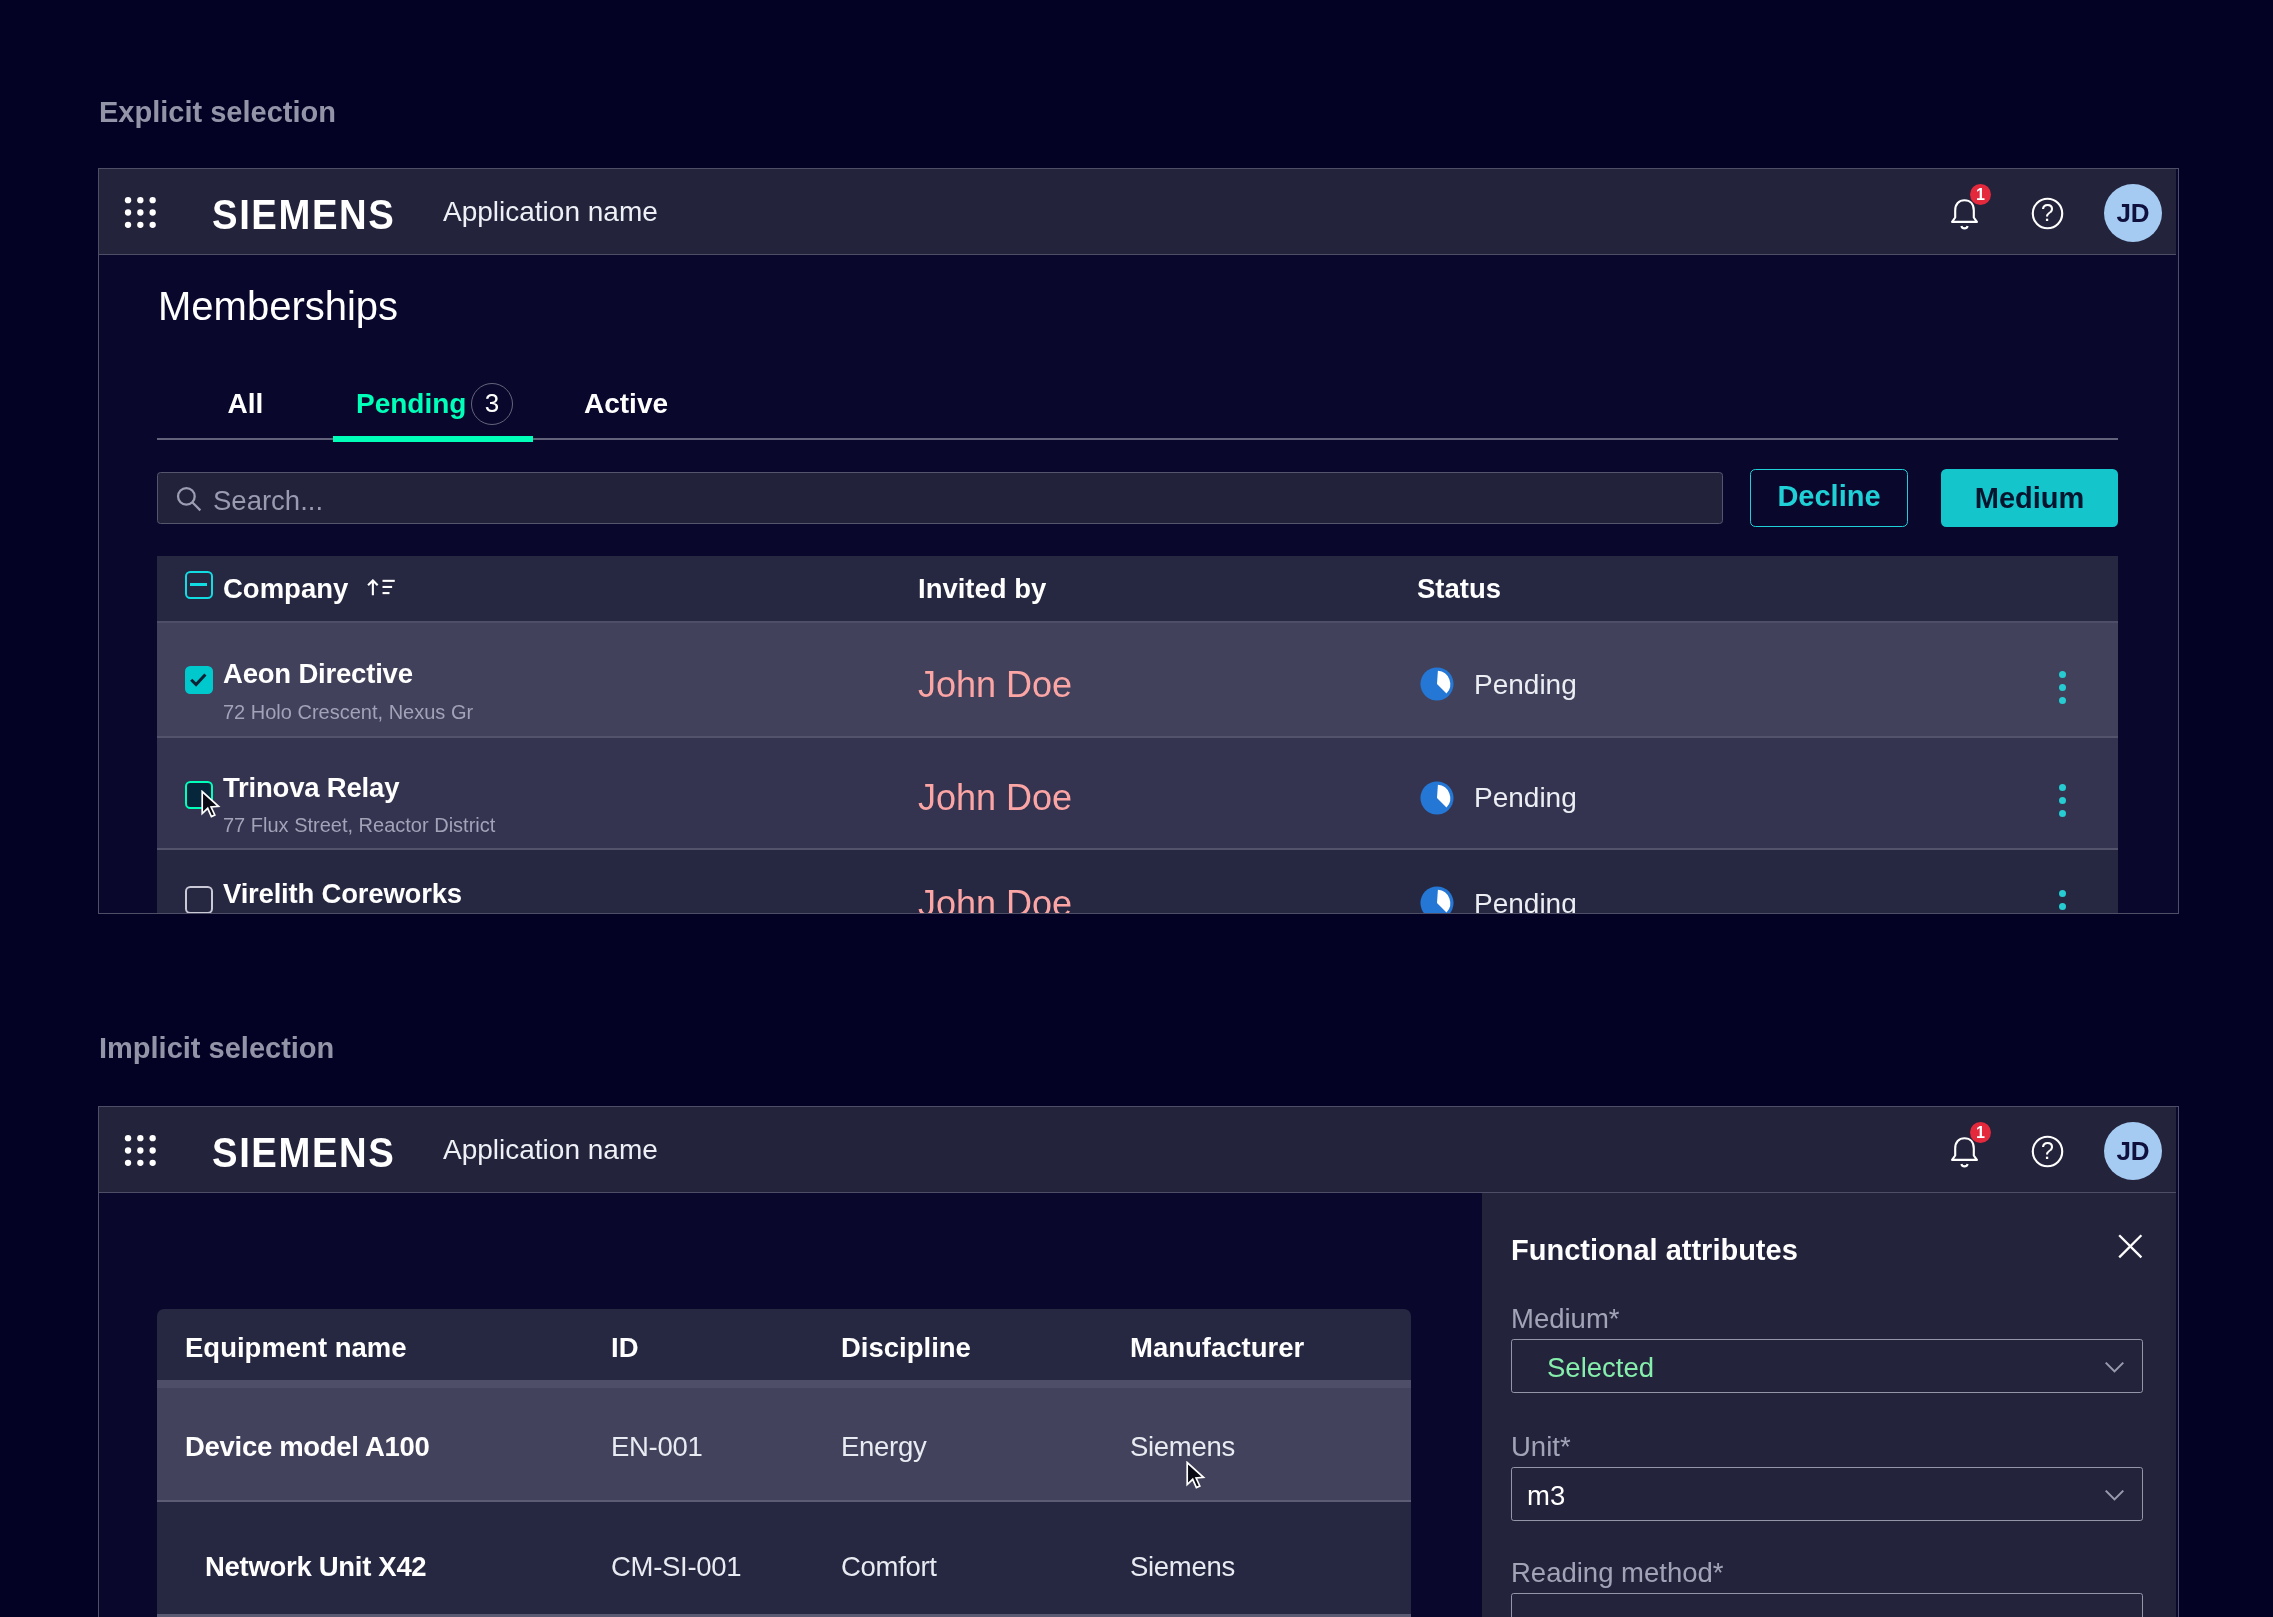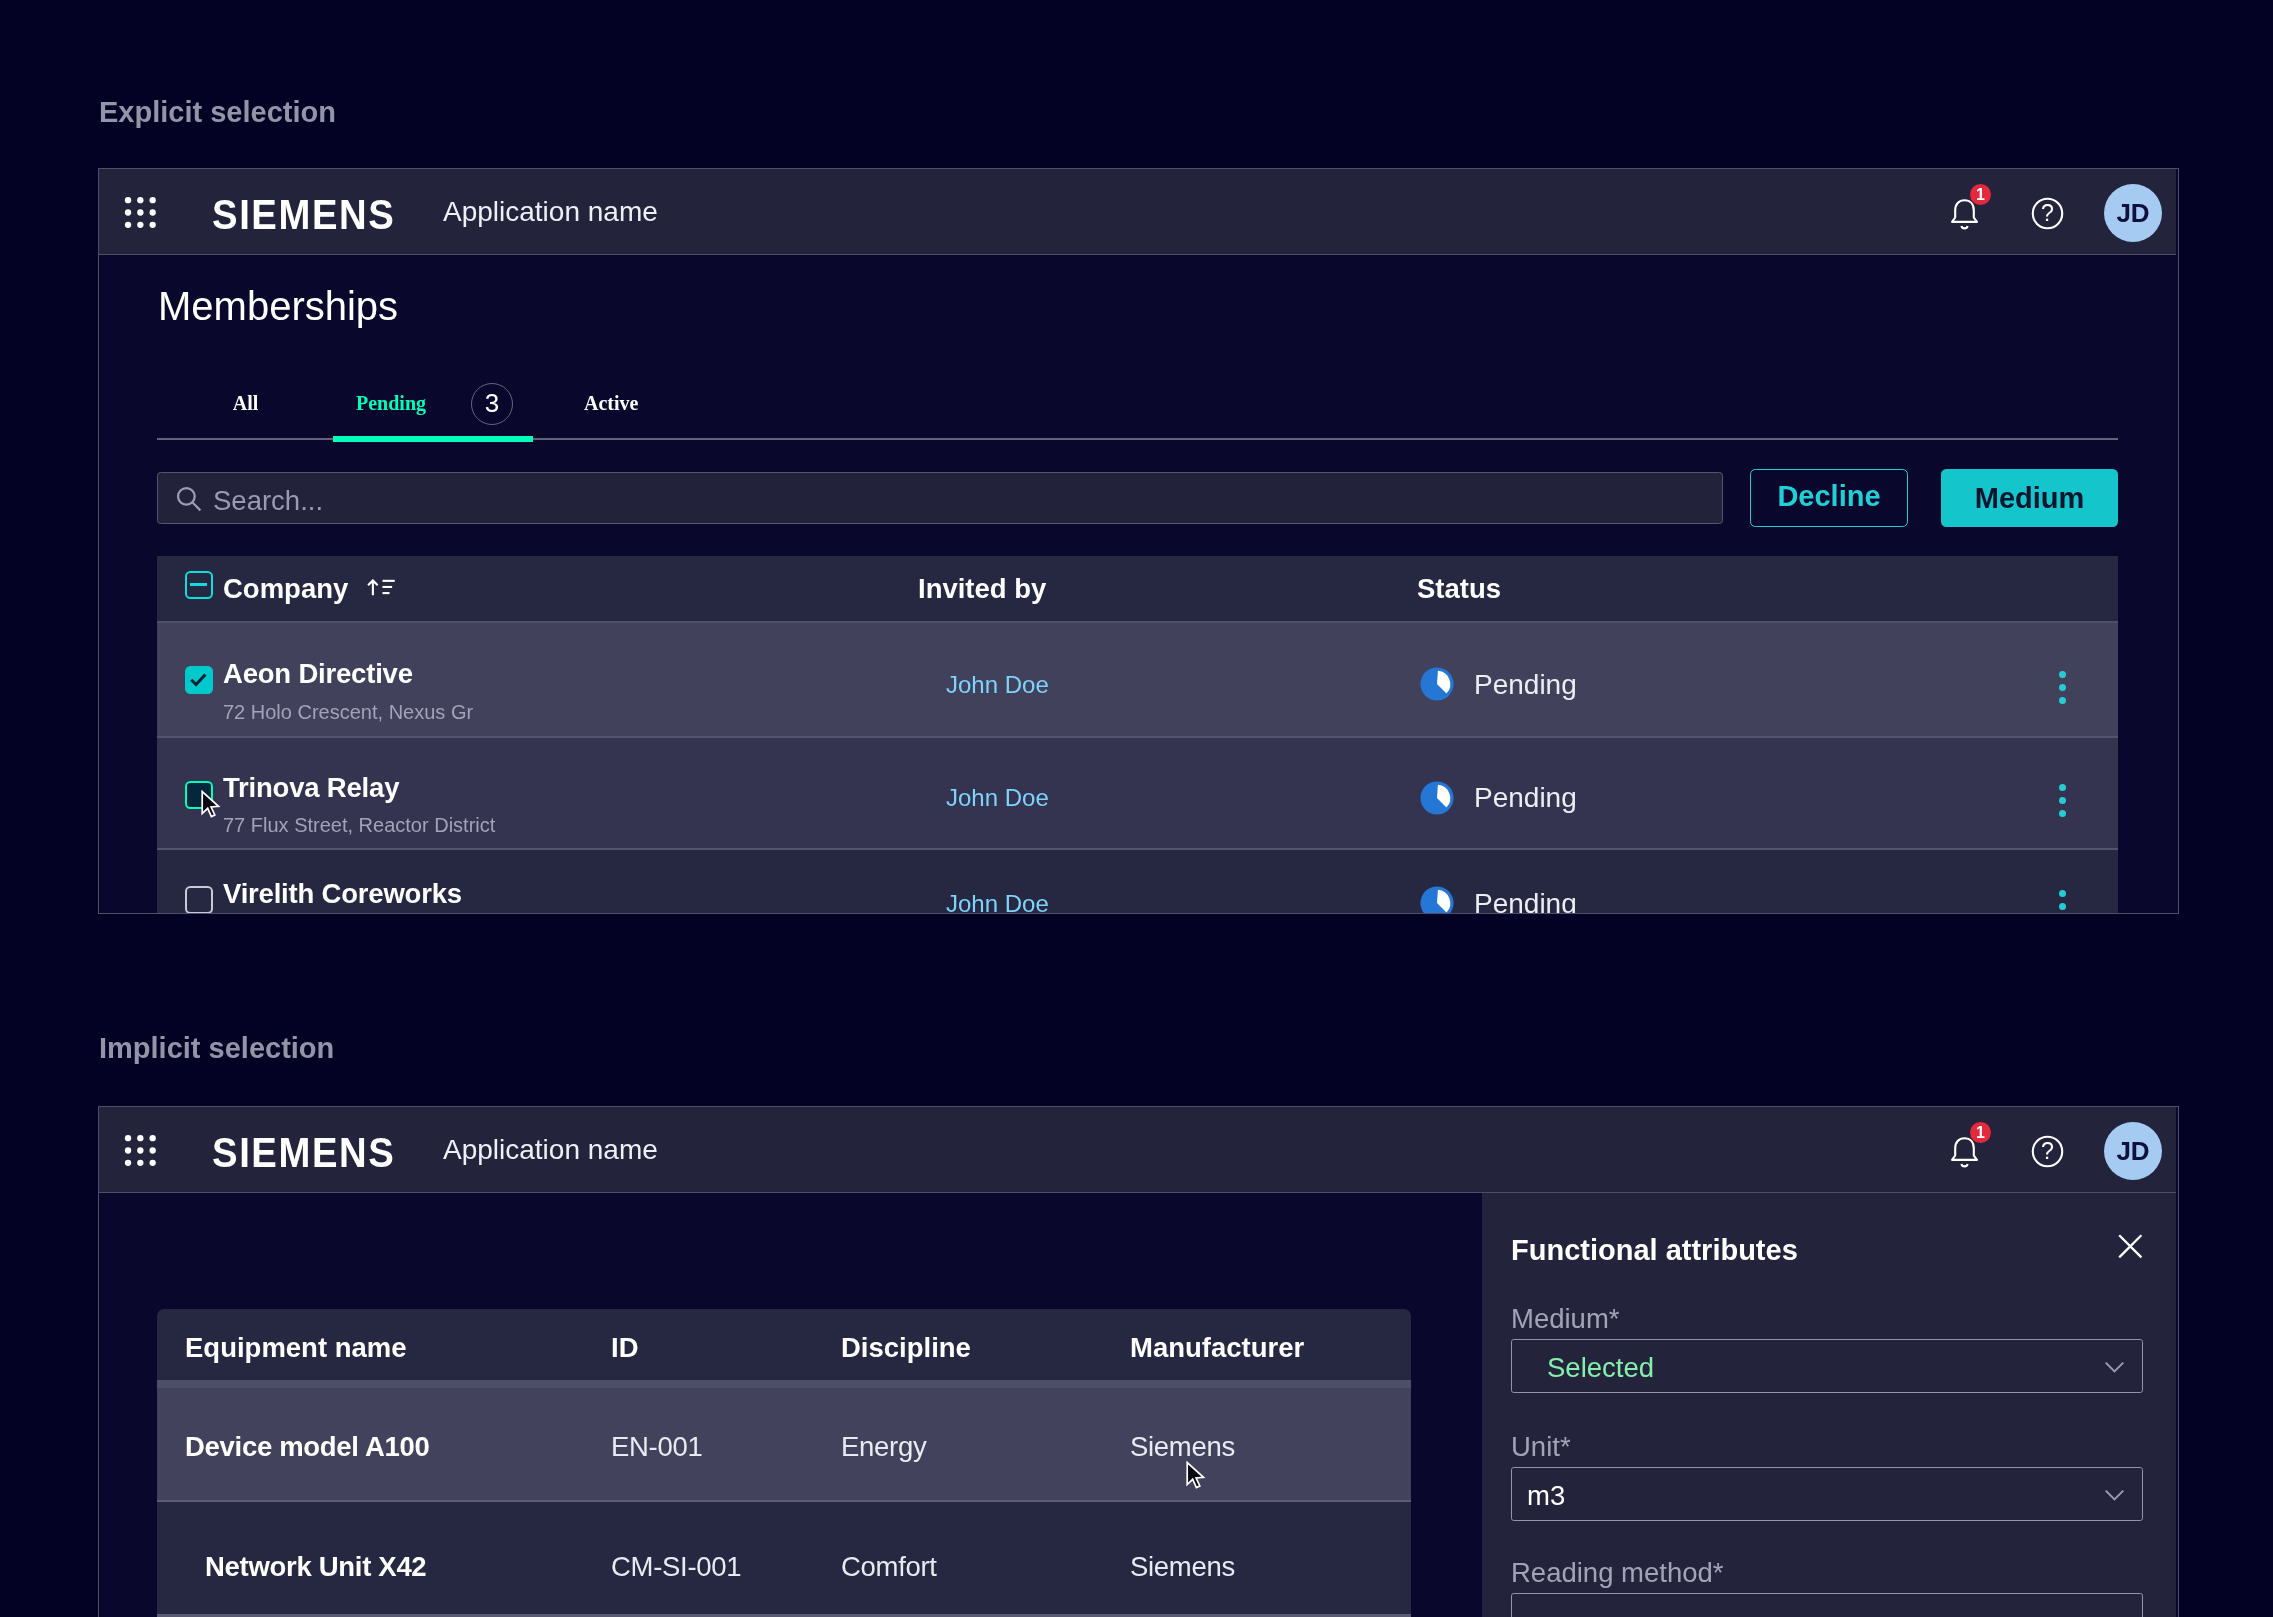--- a/index.html
+++ b/index.html
@@ -8,32 +8,32 @@
 .abs { position:absolute; }
 #page { position:absolute; left:0; top:0; width:2273px; height:1617px; }
 .card { position:absolute; left:98px; width:2081px; border:1.8px solid #4e4e66; background:#09082c; overflow:hidden; }
 .apphead { position:absolute; left:0; top:0; width:2077px; height:86px; background:#23233c; border-bottom:1.8px solid #4e4e66; }
 .seclabel { position:absolute; left:99px; font-size:29px; font-weight:bold; color:#9494a8; }
 .h1 { position:absolute; left:59px; font-size:40px; font-weight:400; color:#fff; }
 .appname { position:absolute; left:344px; top:21px; font-size:28px; color:#eef0f6; line-height:43px; font-weight:400;}
 .siemens { position:absolute; left:113px; top:21px; font-size:43px; font-weight:bold; color:#fff; letter-spacing:1.8px; line-height:48px; transform:scaleX(0.89); transform-origin:left center;}
 .badge1 { position:absolute; left:1871px; top:15px; width:21px; height:21px; border-radius:50%; background:#e5293c; color:#fff; font-size:16px; font-weight:bold; text-align:center; line-height:21px;}
 .avatar { position:absolute; left:2005px; top:15px; width:58px; height:58px; border-radius:50%; background:#a5cbf3; color:#10103c; font-size:26px; font-weight:bold; text-align:center; line-height:58px;}
-.tabtxt { position:absolute; font-size:20px; font-weight:bold; color:#fff; line-height:35px;font-family:Liberation Serif, serif;}
+.tabtxt { position:absolute; font-size:28px; font-weight:bold; color:#fff; line-height:35px;}
 .tabbadge { position:absolute; left:372px; top:214px; width:42px; height:42px; border-radius:50%; border:1.8px solid #64647c; color:#fff; font-size:26px; text-align:center; line-height:38px; }
 .grayline { position:absolute; left:58px; top:269px; width:1961px; height:1.8px; background:#62627a; }
 .tealbar { position:absolute; left:234px; top:267px; width:200px; height:6.2px; background:#00ffb9;}
 .search { position:absolute; left:58px; top:303px; width:1566px; height:52px; background:#22223b; border:0.9px solid #55556e; border-radius:3.5px; }
 .btn { position:absolute; top:300px; height:58px; border-radius:5.3px; font-size:29px; font-weight:bold; text-align:center; }
 .thead { position:absolute; left:58px; top:387px; width:1961px; height:66px; background:#262740; }
 .trow { position:absolute; left:58px; width:1961px; }
 .cb { position:absolute; left:28px; width:26.6px; height:26.6px; border-radius:5.3px; }
 .rowtitle { position:absolute; left:66px; font-size:27.5px; font-weight:bold; color:#fff; line-height:32px; letter-spacing:-0.2px;}
 .rowsub { position:absolute; left:66px; font-size:20px; color:#a2a2b8; line-height:32px;}
-.cell2 { position:absolute; left:761px; font-size:24px; color:#7dd3fc; line-height:32px;margin-left:28px;}
+.cell2 { position:absolute; left:761px; font-size:36px; color:#fca5a5; line-height:32px;}
 .hcell { font-size:27.5px; font-weight:bold; color:#fff; line-height:32px; position:absolute;}
 .pend { position:absolute; left:1317px; font-size:28px; color:#eceef4; line-height:32px;}
 .kebab { position:absolute; left:1902px; width:7px; }
 .kebab i { display:block; width:7px; height:7px; border-radius:50%; background:#26ccd2; margin-bottom:6.2px; }
 .panel { position:absolute; left:1383px; top:86px; width:694px; height:426px; background:#23233c; }
 .plabel { position:absolute; left:29px; font-size:27.5px; color:#a3a3b8; }
 .psel { position:absolute; left:29px; width:632px; height:54px; border:0.9px solid #9595aa; border-radius:2.7px; }
 .psel span { position:absolute; left:15px; top:11.5px; font-size:27.5px; }
 .eqh { position:absolute; font-size:27.5px; font-weight:bold; color:#fff; line-height:32px;}
 .eqc { position:absolute; font-size:27.5px; color:#e9ebf2; line-height:32px; letter-spacing:-0.3px;}

